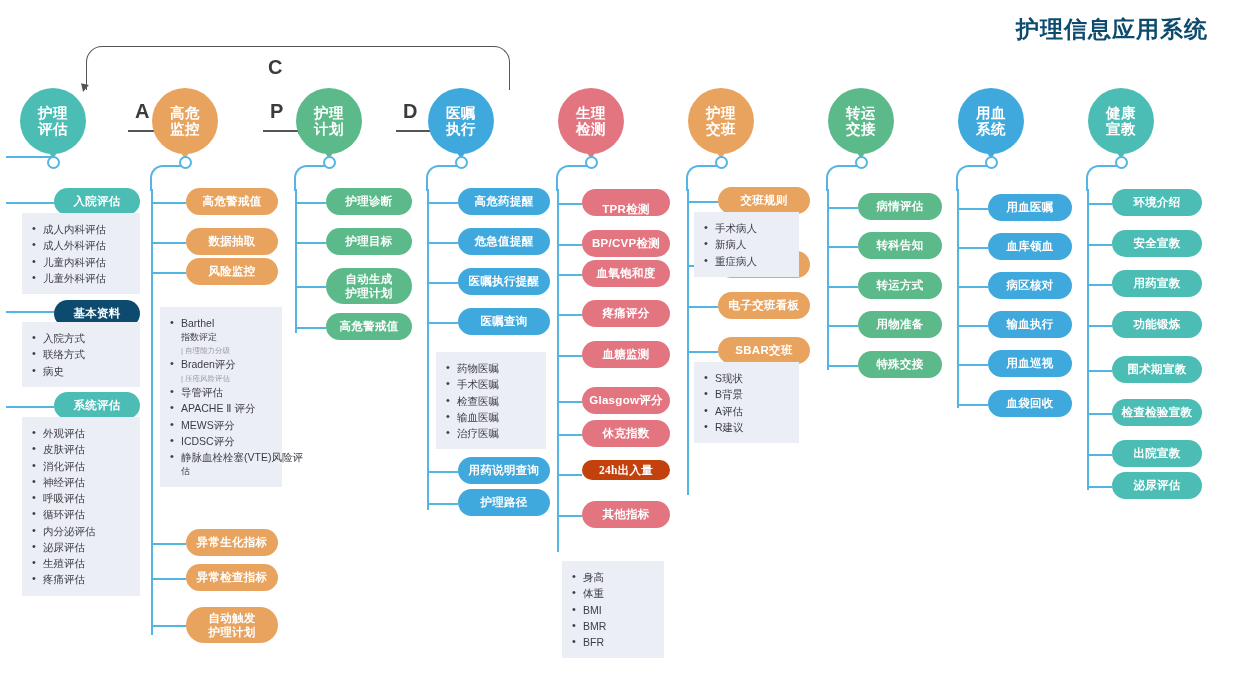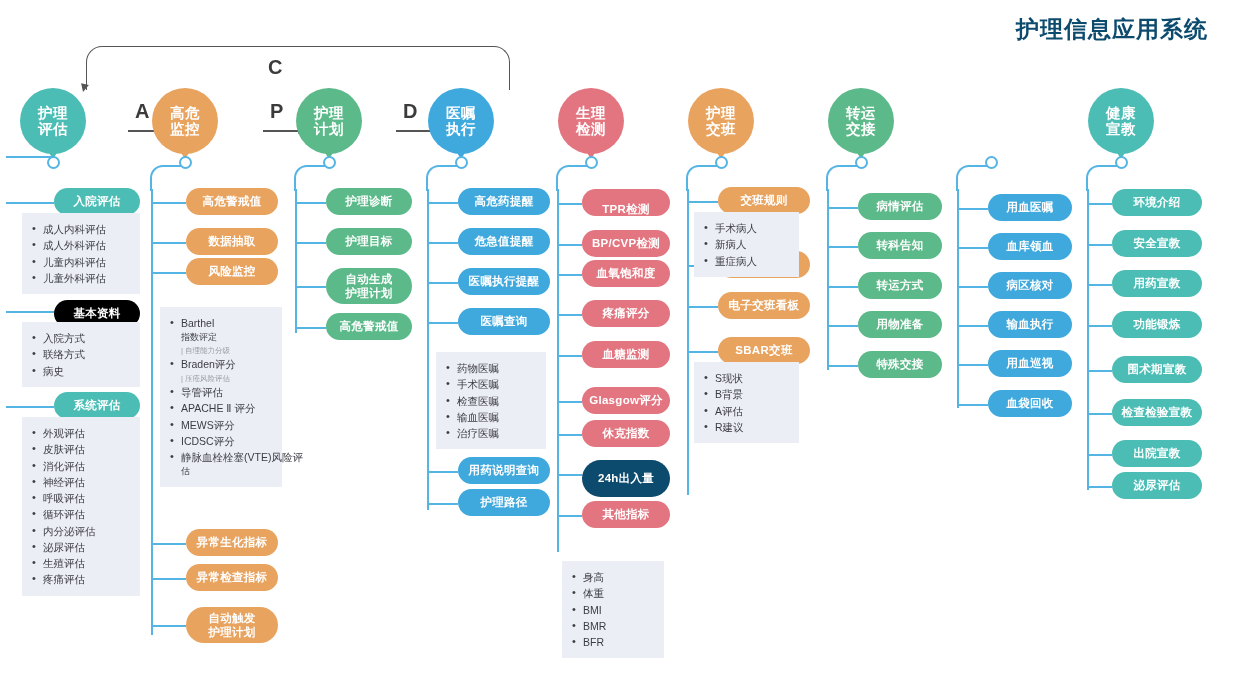--- a/index.html
+++ b/index.html
@@ -152,21 +152,21 @@
             <div class="tail" style="background: rgb(75, 189, 181);"></div>
           </div>
           <div class="knob"></div>
         </div>
         <div class="stub-left" style="left: -8px; top: 156px; width: 46px;"></div>
         <div class="stub" style="top: 201.5px; left: -8px; width: 48px;"></div>
         <div class="pill" style="left: 40px; top: 188px; width: 86px; height: 27px; background: rgb(75, 189, 181);">
           <span>入院评估</span>
         </div>
         <div class="stub" style="top: 310.5px; left: -8px; width: 48px;"></div>
-        <div class="pill" style="left: 40px; top: 300px; width: 86px; height: 27px; background: #000000;">
+        <div class="pill" style="left: 40px; top: 300px; width: 86px; height: 27px; background: #0c4a6e;">
           <span>基本资料</span>
         </div>
         <div class="stub" style="top: 405.5px; left: -8px; width: 48px;"></div>
         <div class="pill" style="left: 40px; top: 392px; width: 86px; height: 27px; background: rgb(75, 189, 181);">
           <span>系统评估</span>
         </div>
         <div class="notebox" style="left: 8px; top: 213px; width: 118px;">
           <ul>
             <li><span>成人内科评估</span></li>
             <li><span>成人外科评估</span></li>
@@ -355,21 +355,21 @@
         </div>
         <div class="stub" style="top: 400.5px; left: 6px; width: 24px;"></div>
         <div class="pill" style="left: 30px; top: 387px; width: 88px; height: 27px; background: rgb(226, 117, 128);">
           <span>Glasgow评分</span>
         </div>
         <div class="stub" style="top: 433.5px; left: 6px; width: 24px;"></div>
         <div class="pill" style="left: 30px; top: 420px; width: 88px; height: 27px; background: rgb(226, 117, 128);">
           <span>休克指数</span>
         </div>
         <div class="stub" style="top: 473.5px; left: 6px; width: 24px;"></div>
-        <div class="pill" style="left: 30px; top: 460px; width: 88px; height: 37px; background: #0c4a6e;">
+        <div class="pill" style="left: 30px; top: 460px; width: 88px; height: 20px; background: #c2410c; font-family: Liberation Serif, serif;">
           <span>24h出入量</span>
         </div>
         <div class="stub" style="top: 514.5px; left: 6px; width: 24px;"></div>
         <div class="pill" style="left: 30px; top: 501px; width: 88px; height: 27px; background: rgb(226, 117, 128);">
           <span>其他指标</span>
         </div>
         <div class="notebox" style="left: 10px; top: 561px; width: 102px;">
           <ul>
             <li><span>身高</span></li>
             <li><span>体重</span></li>
@@ -449,20 +449,25 @@
         <div class="pill" style="left: 36px; top: 311px; width: 84px; height: 27px; background: rgb(92, 185, 138);">
           <span>用物准备</span>
         </div>
         <div class="stub" style="top: 364.5px; left: 6px; width: 30px;"></div>
         <div class="pill" style="left: 36px; top: 351px; width: 84px; height: 27px; background: rgb(92, 185, 138);">
           <span>特殊交接</span>
         </div>
       </div>
       <div class="col" style="left: 952px; width: 130px;">
         <div class="head-wrap">
+          <div class="circle" style="background: rgb(63, 169, 221);">
+            <span>用血</span>
+            <span>系统</span>
+            <div class="tail" style="background: rgb(63, 169, 221);"></div>
+          </div>
           <div class="knob"></div>
         </div>
         <div class="elbow" style="top: 165px;"></div>
         <div class="trunk" style="top: 189px; height: 219px; left: 5px;"></div>
         <div class="stub" style="top: 207.5px; left: 6px; width: 30px;"></div>
         <div class="pill" style="left: 36px; top: 194px; width: 84px; height: 27px; background: rgb(63, 169, 221);">
           <span>用血医嘱</span>
         </div>
         <div class="stub" style="top: 246.5px; left: 6px; width: 30px;"></div>
         <div class="pill" style="left: 36px; top: 233px; width: 84px; height: 27px; background: rgb(63, 169, 221);">

